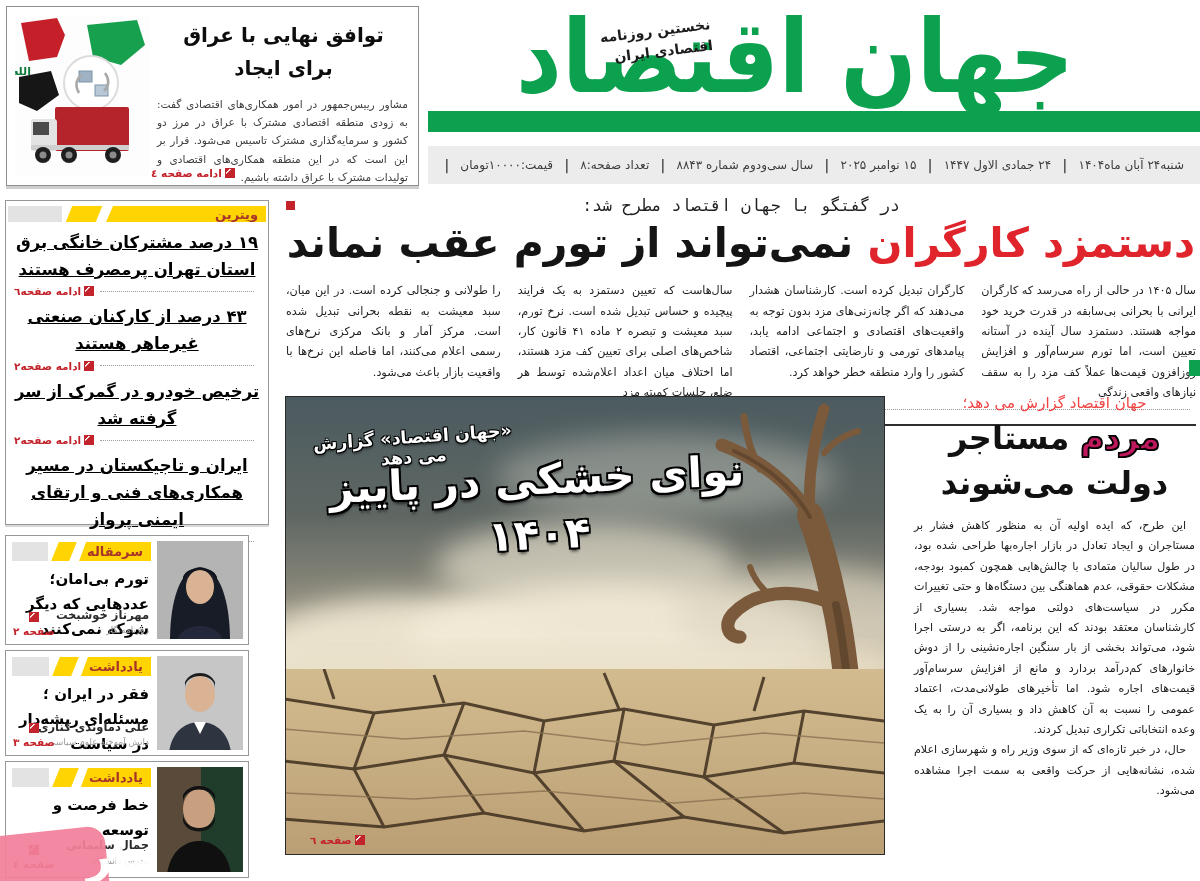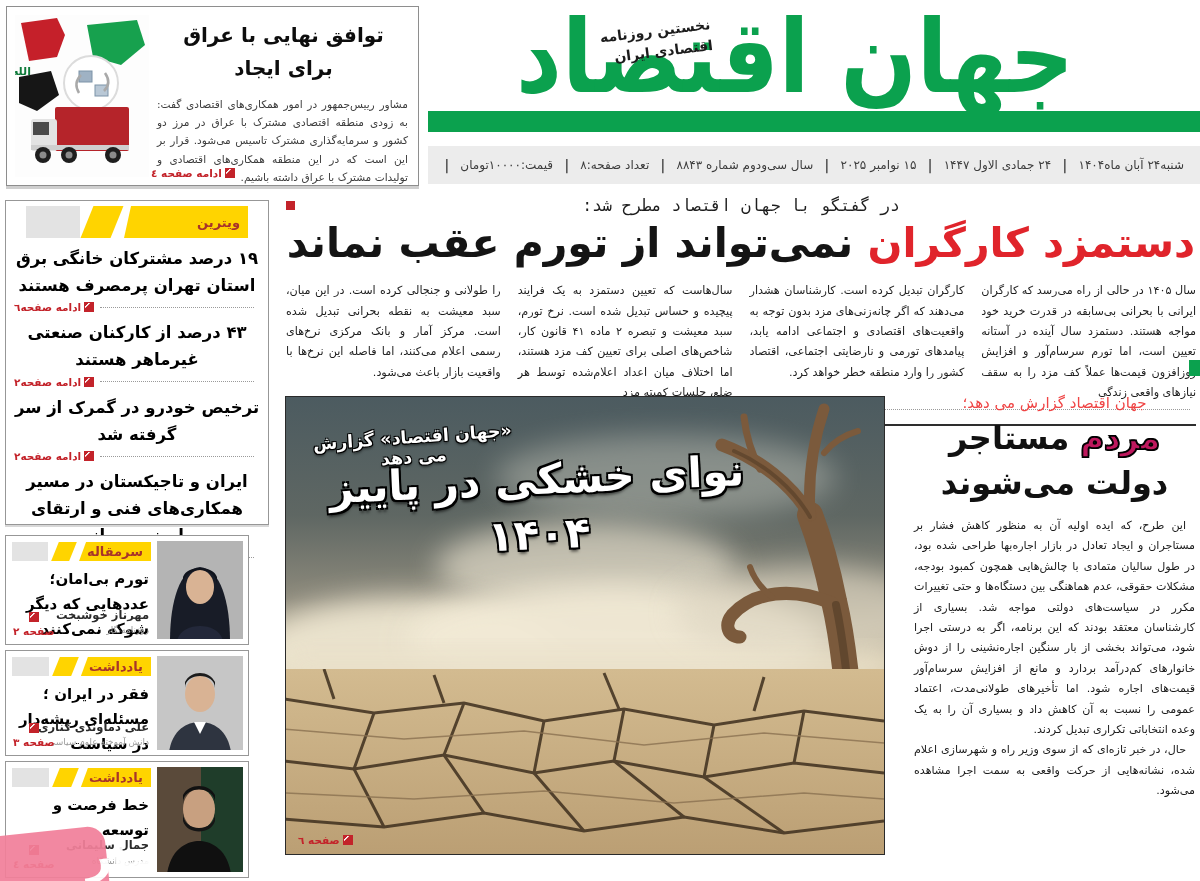--- a/index.html
+++ b/index.html
@@ -53,48 +53,48 @@
   .lead{ position:absolute; top:196px; right:4px; left:286px; }
   .lead-bullet{ position:absolute; left:0; top:5px; width:9px; height:9px; background:#c3232a; }
   .lead-kicker{ text-align:center; font-size:16.5px; color:#1e1e1e;font-family:Liberation Mono, monospace; }
   .lead-headline{ text-align:center; font-size:41px; font-weight:800; line-height:1.2; color:#141414; margin-top:3px; }
   .lead-headline .red{ color:#e0242b; }
   .lead-cols{ display:flex; gap:17px; margin-top:13px; }
   .lead-cols .col{ flex:1; font-size:11.2px; line-height:1.82; text-align:justify; color:#1d1d1d; }
   .lead-rule{ border-top:2px solid #2e2e2e; margin-top:9px; }
   
   .sbox{ position:absolute; left:5px; width:264px; border:1px solid #979797; background:#fff; box-shadow:0 2px 0 #d8d8d8; }
-  .yellow-head{ display:flex; direction:ltr; align-items:stretch; height:32px; margin:5px 20px 2px; }
+  .yellow-head{ display:flex; direction:ltr; align-items:stretch; height:16px; margin:5px 2px 2px; }
   .yh-gray{ width:54px; background:#e3e3e3; }
   .yh-sp{ width:7px; }
   .yh-mini{ width:30px; background:#ffd400; transform:skewX(-22deg); }
   .yh-main{ flex:1; background:#ffd400; clip-path:polygon(7px 0,100% 0,100% 100%,0 100%);
     display:flex; align-items:center; justify-content:flex-end; padding:0 8px;
     font-size:13px; font-weight:bold; color:#a8342a; }
   .show-item{ padding:6px 8px 0; }
-  .show-title{ text-align:center; font-size:16.5px; font-weight:800; line-height:1.62; color:#000; }
+  .show-title{ text-align:center; font-size:16.5px; font-weight:800; line-height:1.62; color:#000;text-decoration:underline; }
   .show-item .marker-row{ margin:2px 0 1px; }
   .opbox{ position:absolute; left:5px; width:244px; border:1px solid #979797; background:#fff; }
   .opbox .photo{ position:absolute; right:5px; top:5px; bottom:5px; width:86px; overflow:hidden; background:#bbb; }
   .opbox .yellow-head{ position:absolute; top:6px; left:6px; right:97px; margin:0; height:19px; }
   .op-title{ position:absolute; top:31px; right:99px; left:8px; font-size:15px; font-weight:800; line-height:1.65; color:#000; text-align:right; }
   .op-author{ position:absolute; right:99px; left:8px; font-size:11.5px; font-weight:bold; color:#2b2b2b; }
   .op-role{ position:absolute; right:99px; left:8px; font-size:9px; color:#9a9a9a; }
   .op-marker{ position:absolute; left:7px; bottom:7px;flex-direction:column; }
   
   .photo-report{ position:absolute; top:396px; left:285px; width:600px; height:459px;
     border:1px solid #2a2a2a; overflow:hidden;
     background:linear-gradient(180deg,#4c5b60 0%,#5f6763 26%,#8d8a7c 44%,#cfc5ac 56%,#d9cdb2 58%); }
   .pr-kicker{ position:absolute; top:30px; left:12px; width:230px; text-align:center;
     font-size:17.5px; font-weight:bold; color:#fff; transform:rotate(-4deg);
     text-shadow:-1px -1px 0 #000,1px -1px 0 #000,-1px 1px 0 #000,1px 1px 0 #000,0 2px 3px rgba(0,0,0,.7); }
   .pr-headline{ position:absolute; top:56px; left:12px; width:480px; text-align:center;
     font-size:42px; font-weight:800; color:#fff; transform:rotate(-2.5deg); line-height:1.3;
     text-shadow:-2px -2px 0 #000,2px -2px 0 #000,-2px 2px 0 #000,2px 2px 0 #000,0 4px 3px rgba(0,0,0,.55); }
-  .pr-marker{ position:absolute; left:12px; bottom:8px; }
+  .pr-marker{ position:absolute; left:24px; bottom:8px; }
   
   .rcol{ position:absolute; top:394px; right:5px; width:281px; }
   .r-kicker{ text-align:center; font-size:15px; color:#ef4444; }
   .r-headline{ text-align:center; font-size:32px; font-weight:800; line-height:1.42; color:#111; margin-top:4px; }
   .r-headline .yellow{ color:#be185d; -webkit-text-stroke:1.3px #000;
     text-shadow:-1px -1px 0 #000,1px -1px 0 #000,-1px 1px 0 #000,1px 1px 0 #000; }
   .r-body{ margin-top:9px; font-size:11.1px; line-height:1.84; text-align:justify; color:#1b1b1b; }
   .r-body p{ text-indent:9px; }
   
   .watermark{ position:absolute; left:-10px; bottom:-12px; width:165px; height:100px; opacity:.93; pointer-events:none; }

